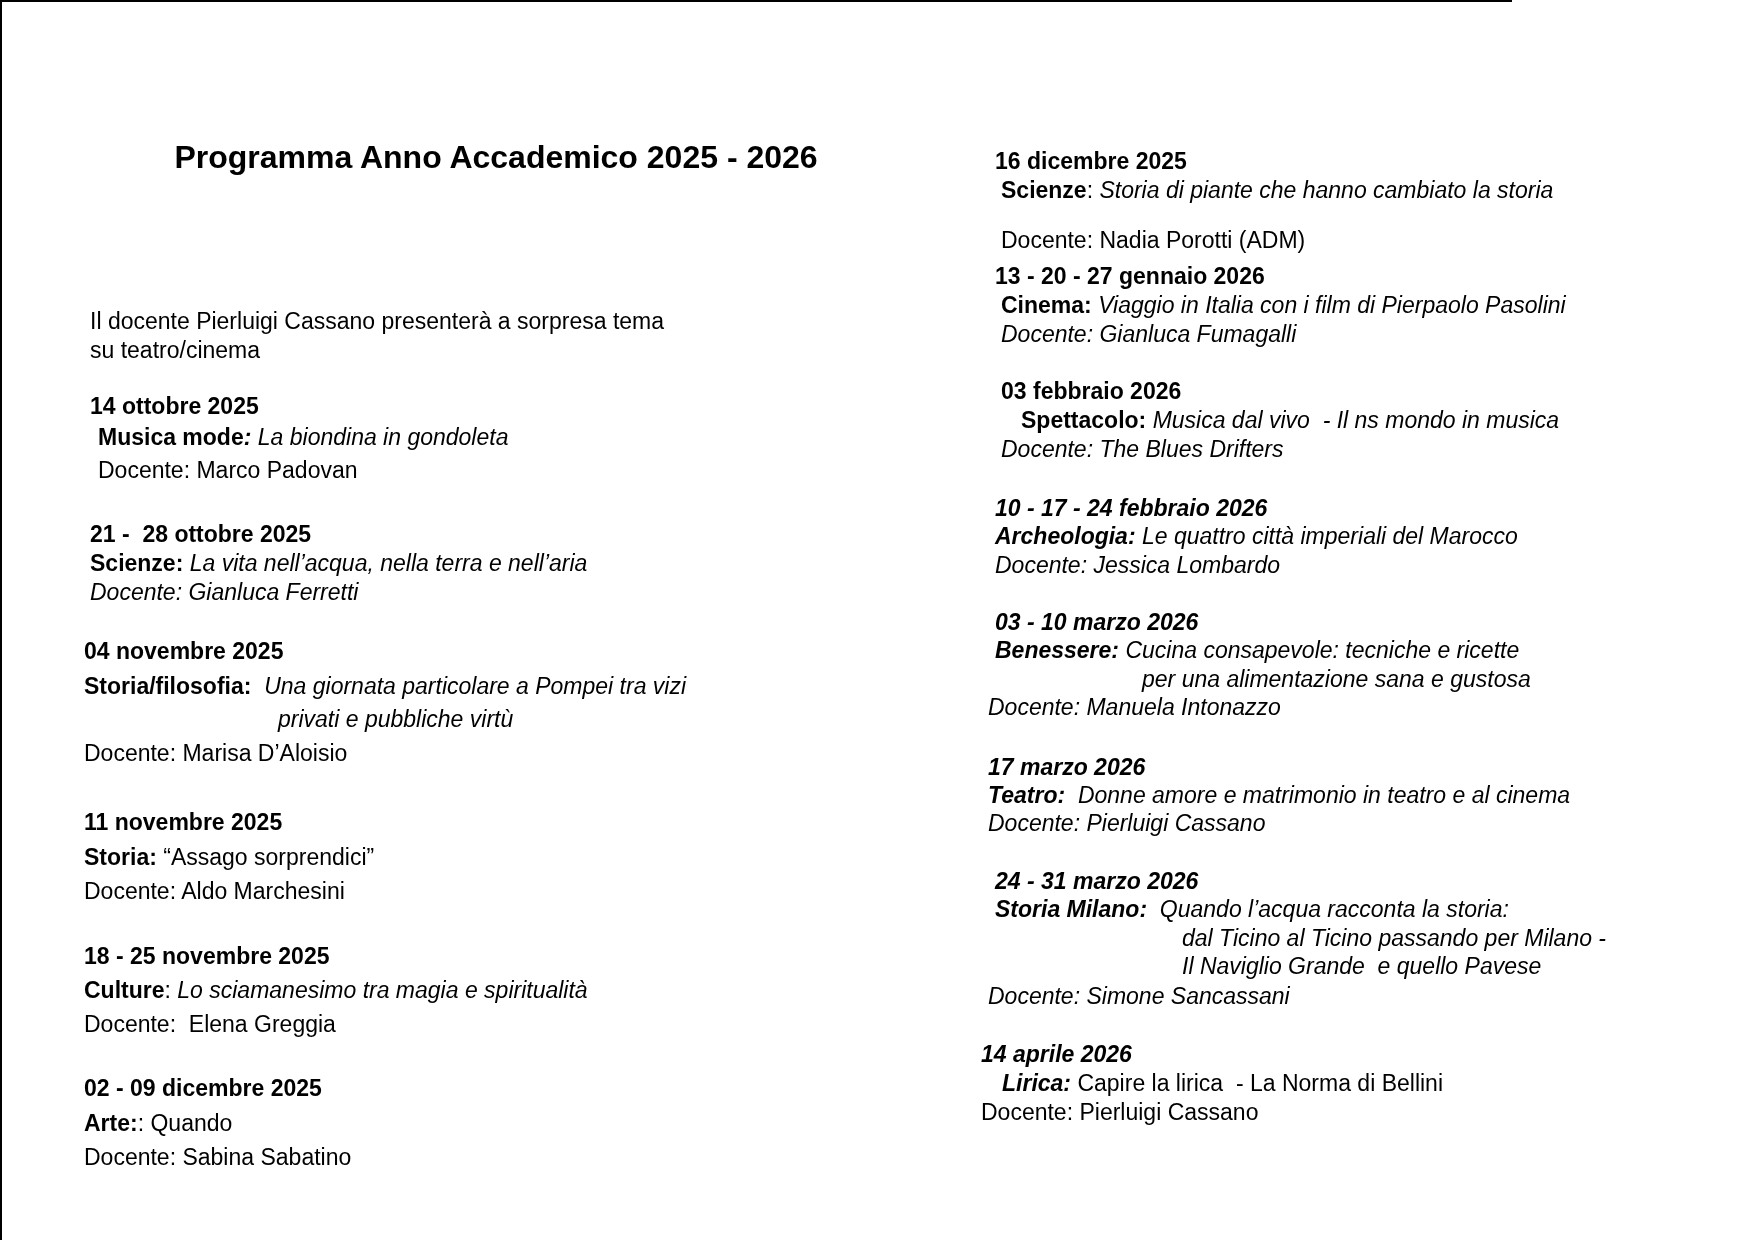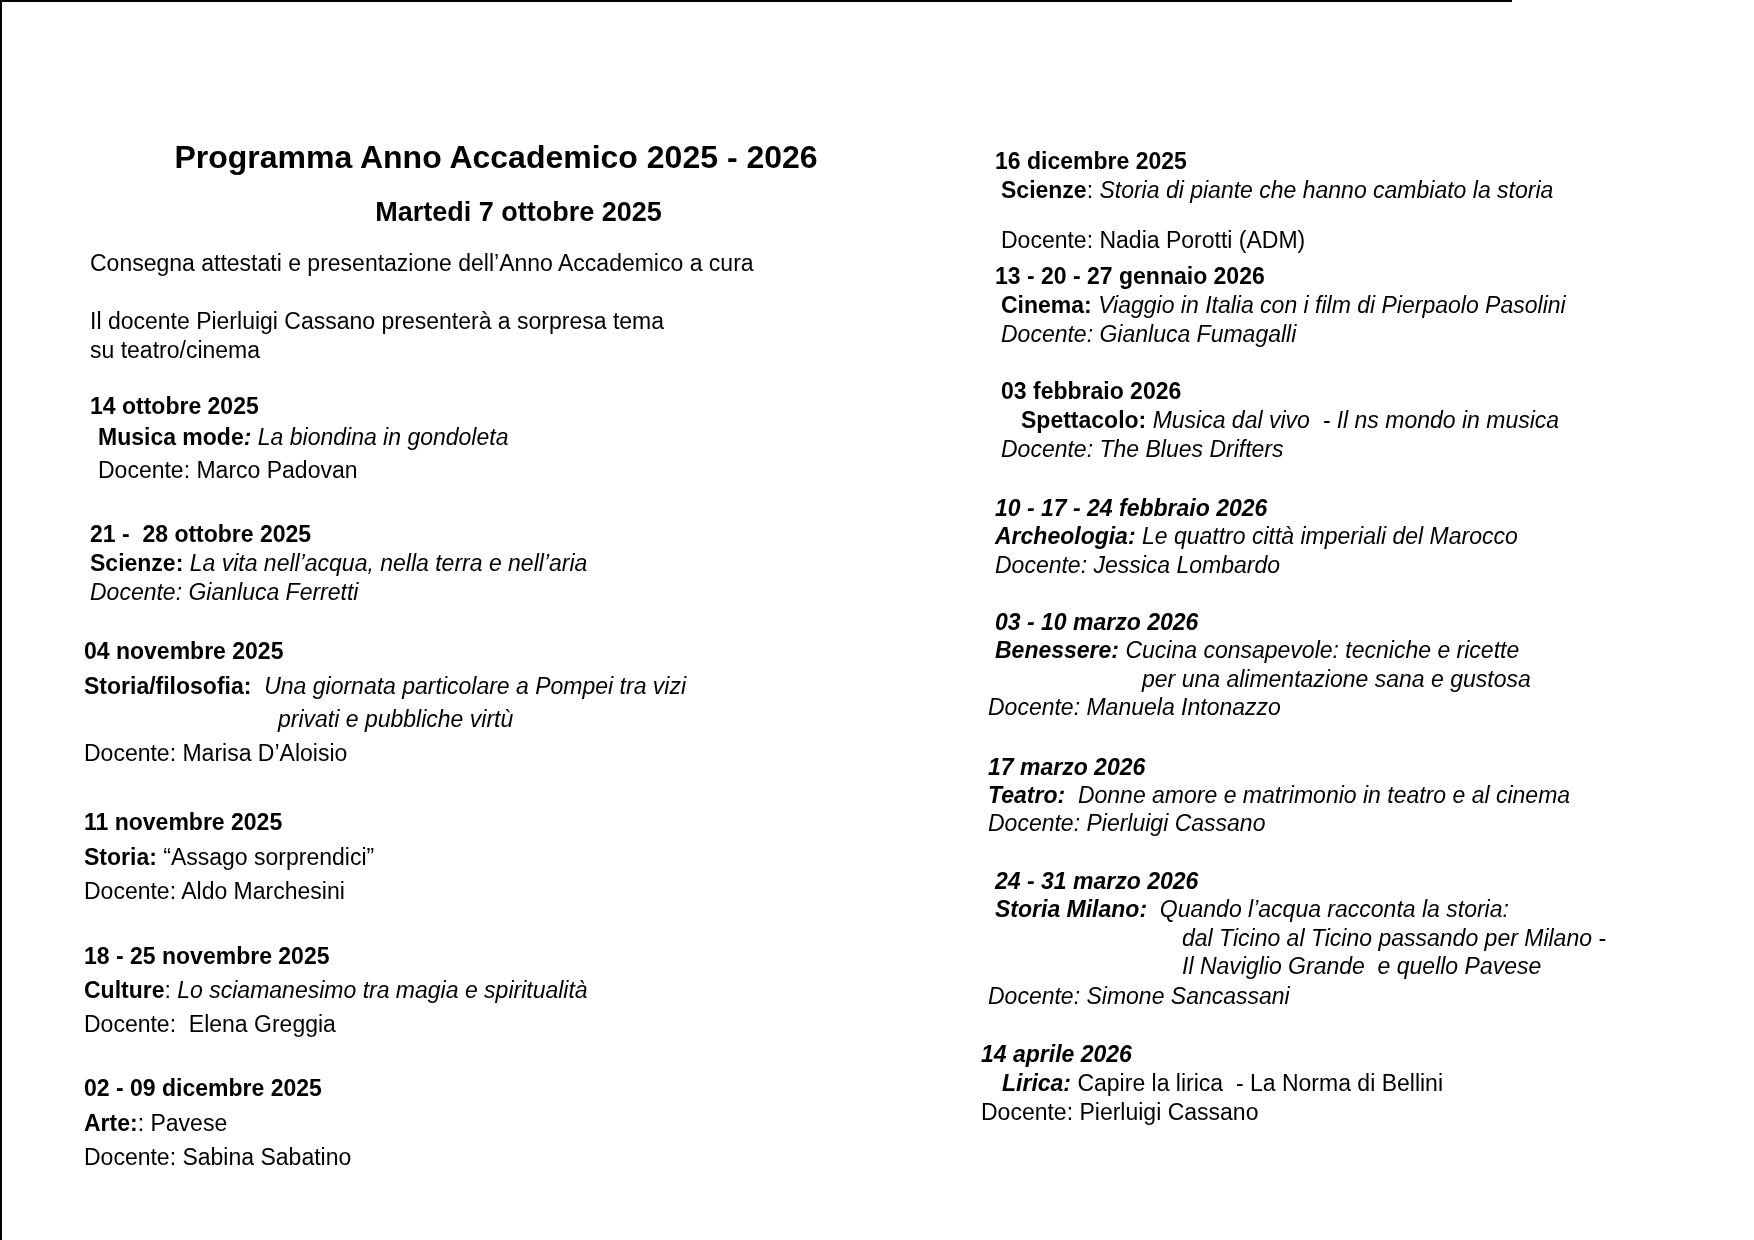--- a/index.html
+++ b/index.html
@@ -18,23 +18,21 @@
   .b { font-weight: bold; }
   .i { font-style: italic; }
   .bi { font-weight: bold; font-style: italic; }
 </style>
 </head>
 <body>
 
 <div class="page">
 
   <div class="t title" style="top:139px;">Programma Anno Accademico 2025 - 2026</div>
-  <div class="t subtitle" style="top:197px;">Martedi 7 ottobre 2025</div>
 
-  <div class="t body" style="left:88px; top:250px;">Consegna attestati e presentazione dell’Anno Accademico a cura</div>
   <div class="t body" style="left:88px; top:308px;">Il docente Pierluigi Cassano presenterà a sorpresa tema</div>
   <div class="t body" style="left:88px; top:337px;">su teatro/cinema</div>
 
   <div>
     <div class="t body b" style="left:88px; top:393px;">14 ottobre 2025</div>
     <div class="t body" style="left:96px; top:424px;"><span class="b">Musica mode</span><span class="bi">: </span><span class="i">La biondina in gondoleta</span></div>
     <div class="t body" style="left:96px; top:457px;">Docente: Marco Padovan</div>
   </div>
 
   <div>
@@ -57,21 +55,21 @@
   </div>
 
   <div>
     <div class="t body b" style="left:82px; top:943px;">18 - 25 novembre 2025</div>
     <div class="t body" style="left:82px; top:977px;"><span class="b">Culture</span><span>: </span><span class="i">Lo sciamanesimo tra magia e spiritualità</span></div>
     <div class="t body" style="left:82px; top:1011px;">Docente:  Elena Greggia</div>
   </div>
 
   <div>
     <div class="t body b" style="left:82px; top:1075px;">02 - 09 dicembre 2025</div>
-    <div class="t body" style="left:82px; top:1110px;"><span class="b">Arte:</span><span>: </span><span>Pavese</span></div>
+    <div class="t body" style="left:82px; top:1110px;"><span class="b">Arte:</span><span>: </span><span>Quando</span></div>
     <div class="t body" style="left:82px; top:1144px;">Docente: Sabina Sabatino</div>
   </div>
 
   <div>
     <div class="t body b" style="left:993px; top:148px;">16 dicembre 2025</div>
     <div class="t body" style="left:999px; top:177px;"><span class="b">Scienze</span><span>: </span><span class="i">Storia di piante che hanno cambiato la storia</span></div>
     <div class="t body" style="left:999px; top:207px;margin-top:20px;">Docente: Nadia Porotti (ADM)</div>
   </div>
 
   <div>

